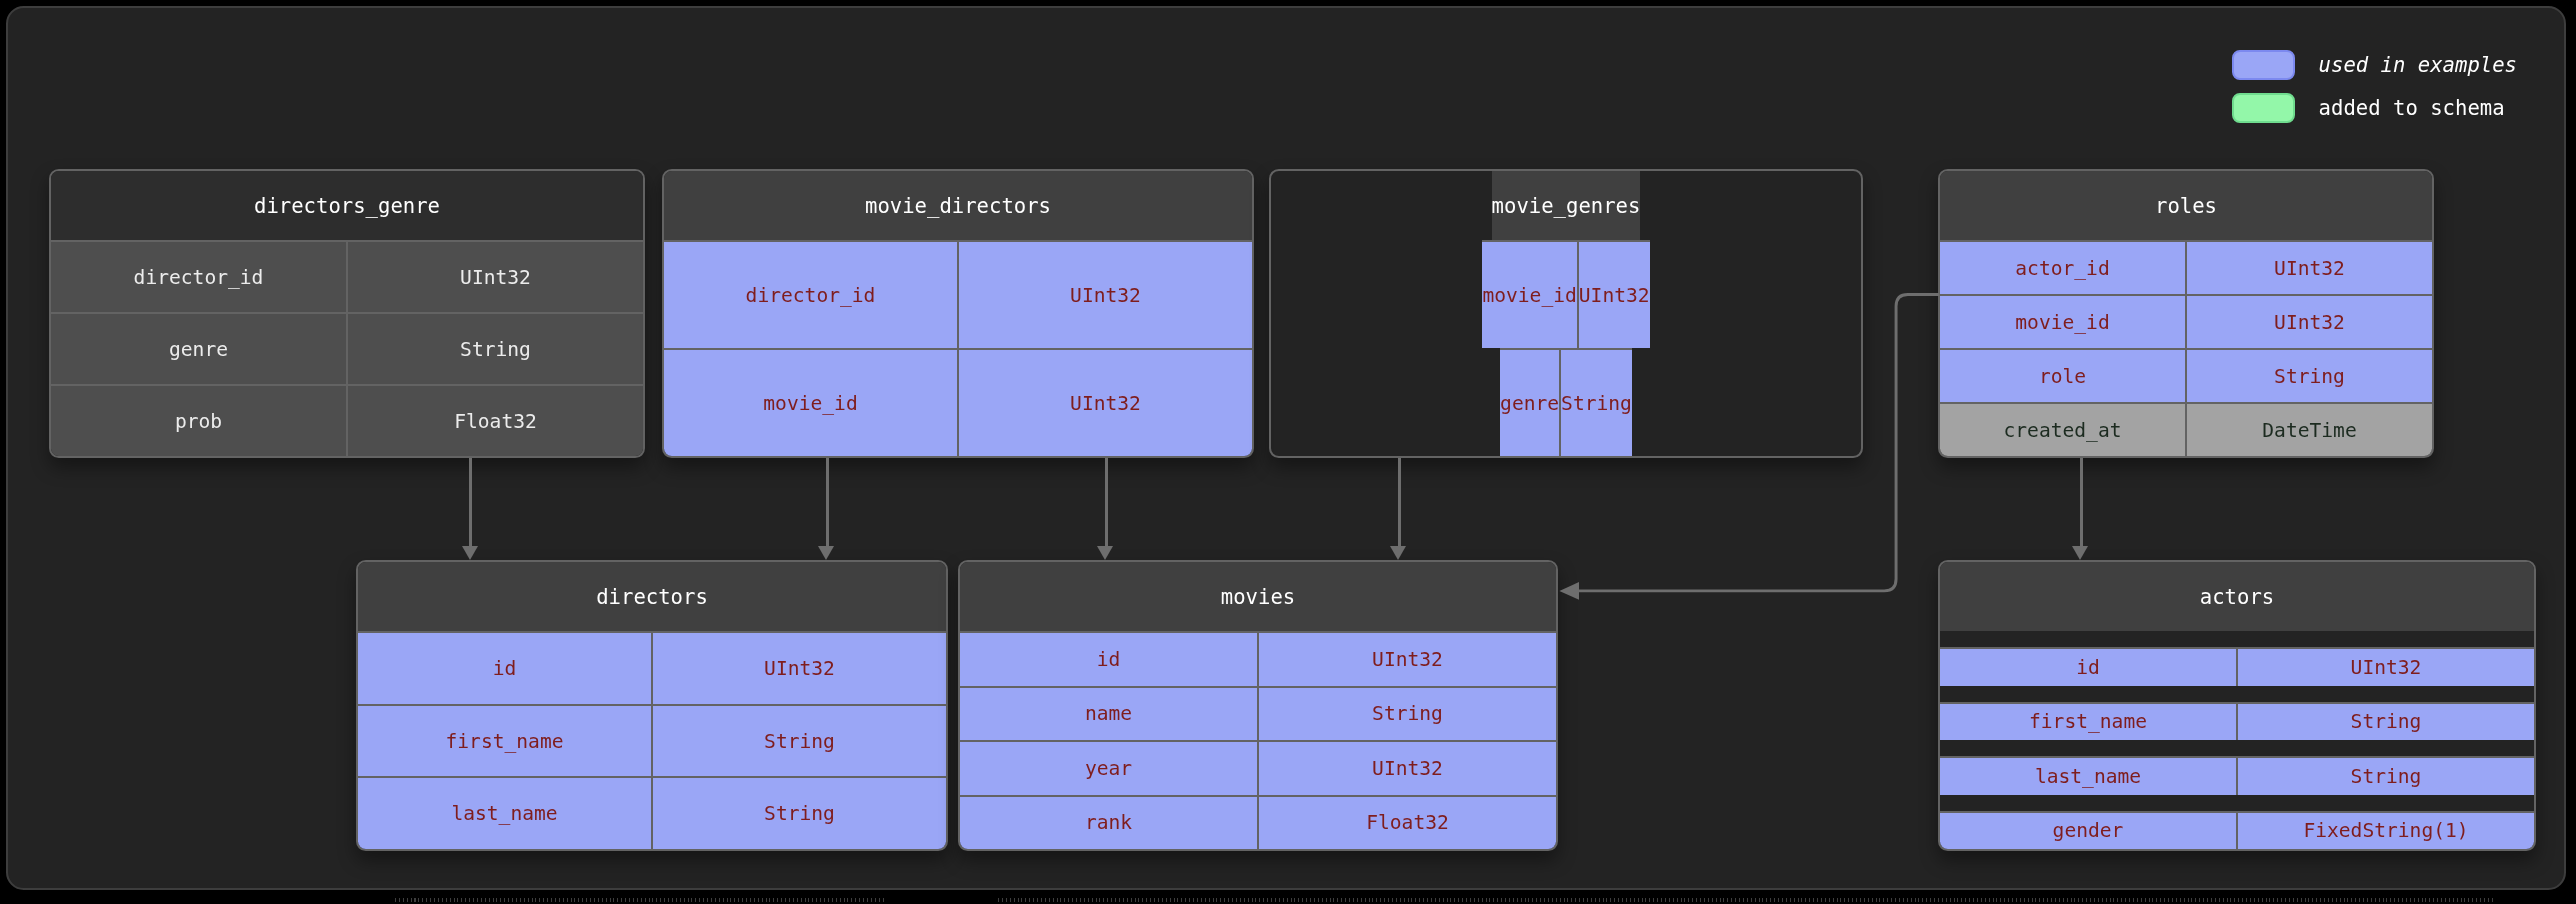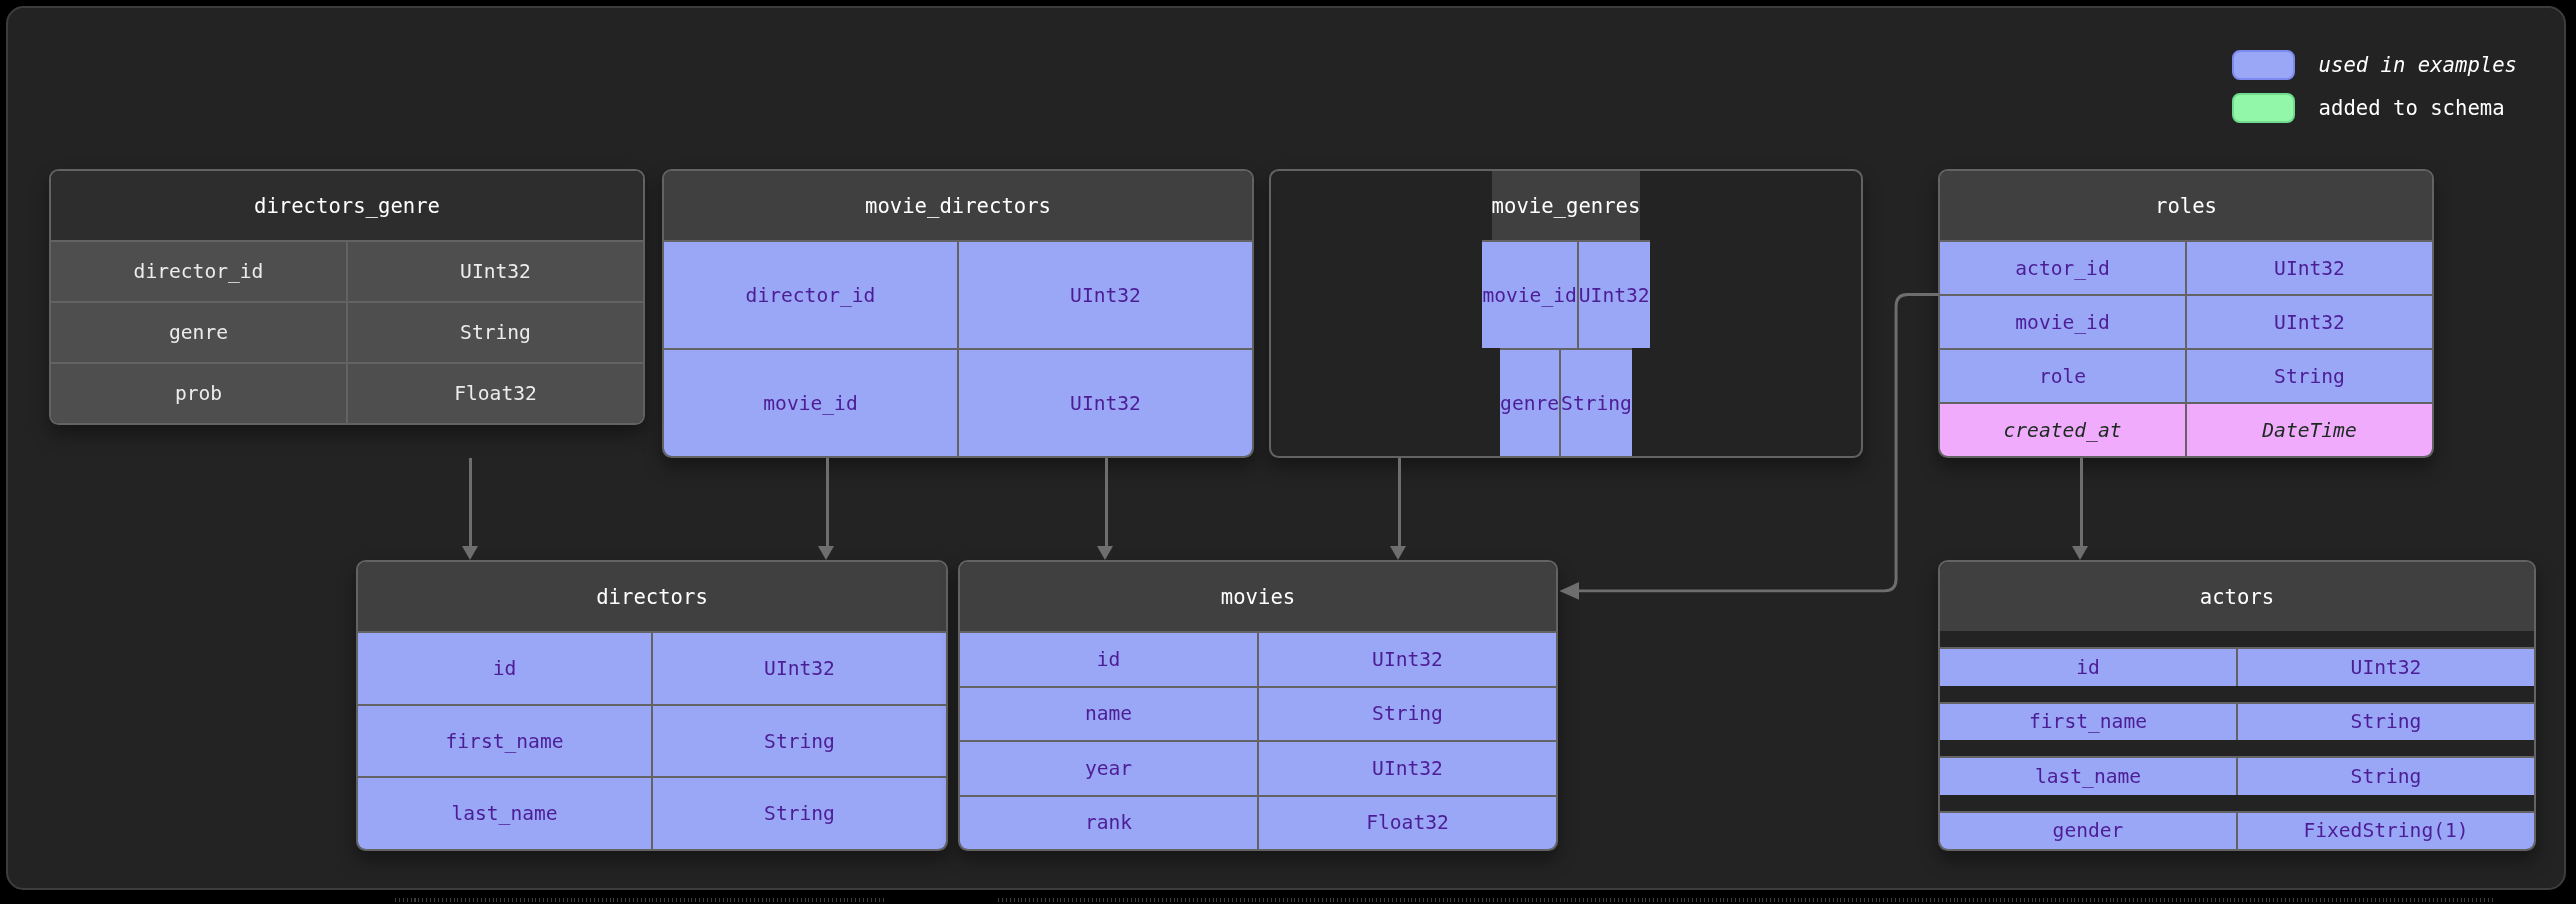--- a/index.html
+++ b/index.html
@@ -13,26 +13,26 @@
          border-radius:9.8px;overflow:hidden;box-sizing:border-box;
          box-shadow:0 9.8px 17.7px rgba(0,0,0,.38);}
   .thead{flex:0 0 69px;display:flex;align-items:center;justify-content:center;
          color:#ffffff;font-size:20.6px;}
   .trow{flex:1 1 0;display:flex;border-top:2px solid #636363;min-height:0;}
   .cell{flex:1 1 0;display:flex;align-items:center;justify-content:center;
         font-size:19.6px;white-space:nowrap;}
   .cell.type{border-left:2px solid #636363;}
 
   .example .thead{background:#404040;}
-  .example .cell{background:#9aa6f6;color:#4c1d95;}
+  .example .cell{background:#9aa6f6;color:#7f1d1d;}
   .plain .thead{background:#2d2d2d;}
   .plain .cell{background:#4e4e4e;color:#ececec;}
-  .trow.added .cell{background:#f0abfc;color:#1c2b20;font-style:italic;}
-
-  .t-dg{left:49px;  top:169px;width:596px;height:256px;}
+  .trow.added .cell{background:#a3a3a3;color:#1c2b20;}
+
+  .t-dg{left:49px;  top:169px;width:596px;height:289px;}
   .t-md{left:662px; top:169px;width:592px;height:289px;}
   .t-mg{left:1269px;top:169px;width:594px;height:289px;align-items:center;}
   .t-ro{left:1938px;top:169px;width:496px;height:289px;}
   .t-di{left:356px; top:560px;width:592px;height:291px;}
   .t-mo{left:958px; top:560px;width:600px;height:291px;}
   .t-ac{left:1938px;top:560px;width:598px;height:291px;gap:16px;}
 
   
   .vline{position:absolute;width:2.9px;background:#6e6e6e;}
   .vhead{position:absolute;width:0;height:0;border-left:8.8px solid transparent;

